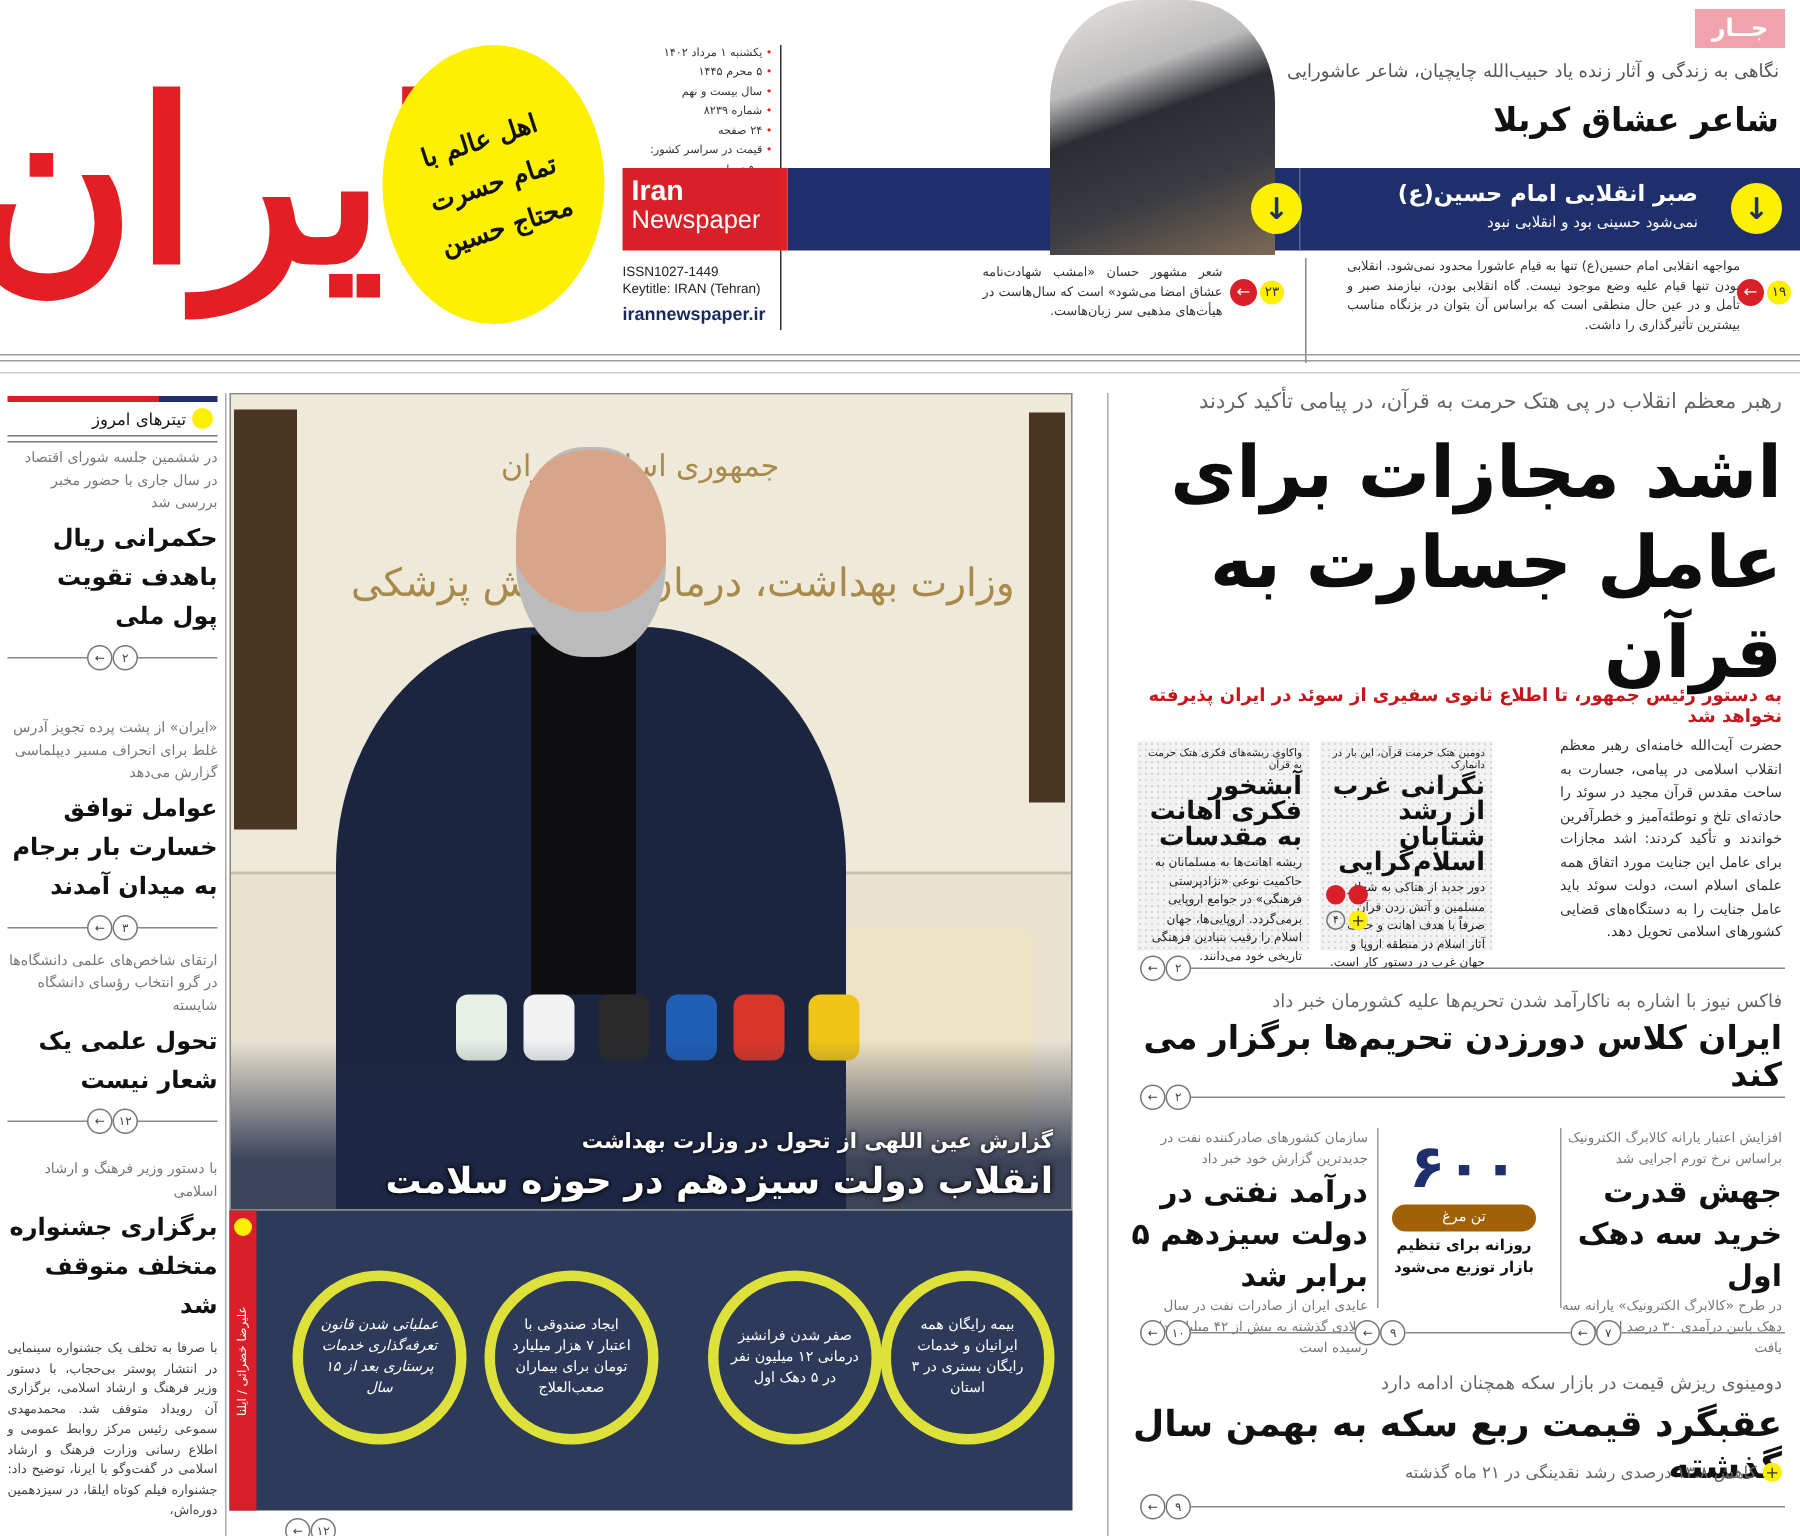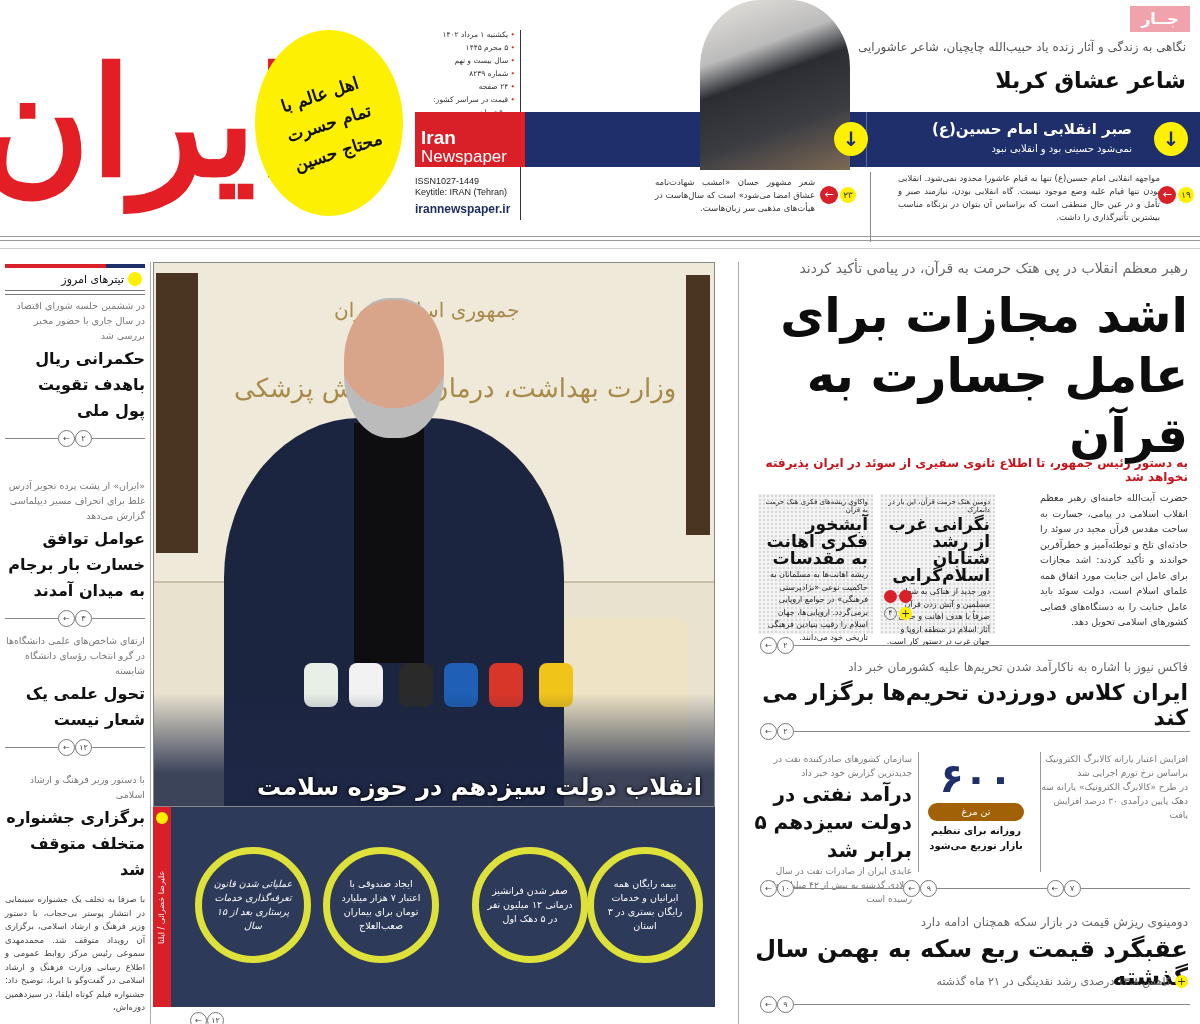--- a/index.html
+++ b/index.html
@@ -7,21 +7,21 @@
   body { position: relative; font-family: "DejaVu Sans", sans-serif; color: #111; direction: rtl; }
   .abs { position: absolute; }
 
   
   .logo { left: 8px; top: 22px; width: 290px; height: 200px; color: #e31e24; font-family: "DejaVu Serif", serif; font-size: 150px; font-weight: bold; line-height: 200px; text-align: center; letter-spacing: -6px; }
   .slogan-circle { left: 255px; top: 30px; width: 148px; height: 186px; border-radius: 50%; background: #fdf001; display: flex; align-items: center; justify-content: center; text-align: center; }
   .slogan-text { font-family: "DejaVu Serif", serif; font-size: 17px; font-weight: bold; line-height: 30px; color: #111; width: 110px; transform: rotate(-18deg); }
   .meta-list { left: 415px; top: 28px; width: 100px; font-size: 7.5px; line-height: 13px; color: #333; text-align: right; list-style: none; }
   .meta-list li::before { content: "• "; color: #e31e24; }
   .meta-vline { left: 520px; top: 30px; width: 1px; height: 190px; background: #333; }
-  .brand-box { left: 415px; top: 112px; width: 105px; height: 55px; background: #d91f27; color: #fff; font-family: "Liberation Sans", sans-serif; padding: 16px 6px; direction: ltr; text-align: left; }
+  .brand-box { left: 415px; top: 112px; width: 105px; height: 55px; background: #d91f27; color: #fff; font-family: "Liberation Sans", sans-serif; padding: 6px 6px; direction: ltr; text-align: left; }
   .brand-box .b1 { font-size: 19px; font-weight: bold; line-height: 19px; }
   .brand-box .b2 { font-size: 17px; line-height: 20px; }
   .issn { left: 415px; top: 176px; width: 110px; font-family: "Liberation Sans", sans-serif; font-size: 9px; line-height: 11px; color: #222; direction: ltr; text-align: left; }
   .website { left: 415px; top: 202px; width: 115px; font-family: "Liberation Sans", sans-serif; font-size: 12px; font-weight: bold; color: #1a2a5e; direction: ltr; text-align: left; }
 
   
   .ribbon { right: 10px; top: 6px; width: 60px; height: 26px; background: #f0a3ad; color: #fff; font-size: 16px; font-weight: bold; text-align: center; line-height: 26px; margin-left: 17px; }
   .poet-kicker { right: 14px; top: 40px; width: 480px; font-size: 12px; color: #555; text-align: right; }
   .poet-title { right: 14px; top: 68px; width: 400px; font-size: 22px; font-weight: bold; text-align: right; }
   .poet-photo { left: 700px; top: 0px; width: 150px; height: 170px; background: linear-gradient(160deg,#e8e4df 0%, #bbb 30%, #2b2d33 45%, #3a3c42 70%, #7e6a55 100%); border-radius: 40% 40% 0 0; }
@@ -216,20 +216,21 @@
   <div class="man-body"></div>
   <div class="man-shirt"></div>
   <div class="man-head"></div>
   <div class="mic" style="left:150px;background:#e8efe6;"></div>
   <div class="mic" style="left:195px;background:#f2f2f2;"></div>
   <div class="mic" style="left:245px;background:#2a2a2a;"></div>
   <div class="mic" style="left:290px;background:#1f5fb5;"></div>
   <div class="mic" style="left:335px;background:#d9362a;"></div>
   <div class="mic" style="left:385px;background:#f0c419;"></div>
   <div class="photo-shade"></div>
+  <div class="photo-kicker">گزارش عین اللهی از تحول در وزارت بهداشت</div>
   <div class="photo-title">انقلاب دولت سیزدهم در حوزه سلامت</div>
 </div>
 <div class="abs info-panel"></div>
 <div class="abs credit-strip">علیرضا خضرائی / ایلنا</div>
 <div class="abs credit-dot"></div>
 <div class="abs ring" style="left:587px;top:847px;">بیمه رایگان همه ایرانیان و خدمات رایگان بستری در ۳ استان</div>
 <div class="abs ring" style="left:472px;top:847px;">صفر شدن فرانشیز درمانی ۱۲ میلیون نفر در ۵ دهک اول</div>
 <div class="abs ring" style="left:323px;top:847px;">ایجاد صندوقی با اعتبار ۷ هزار میلیارد تومان برای بیماران صعب‌العلاج</div>
 <div class="abs ring" style="left:195px;top:847px;font-style:italic;">عملیاتی شدن قانون تعرفه‌گذاری خدمات پرستاری بعد از ۱۵ سال</div>
 <div class="abs page-ref photo-ref" style="width:40px;">
@@ -274,20 +275,21 @@
 <div class="abs story2-kicker">فاکس نیوز با اشاره به ناکارآمد شدن تحریم‌ها علیه کشورمان خبر داد</div>
 <div class="abs story2-title">ایران کلاس دورزدن تحریم‌ها برگزار می کند</div>
 <div class="abs page-ref" style="left:760px;top:723px;width:430px;">
   <span class="c">←</span>
     <span class="c">۲</span>
     <span class="ln"></span>
 </div>
 
 <div class="abs col3" style="right:12px;width:150px;">
   <div class="k">افزایش اعتبار یارانه کالابرگ الکترونیک براساس نرخ تورم اجرایی شد</div>
+  <div class="t">جهش قدرت خرید سه دهک اول</div>
   <div class="b">در طرح «کالابرگ الکترونیک» یارانه سه دهک پایین درآمدی ۳۰ درصد افزایش یافت</div>
 </div>
 <div class="abs vsep" style="left:1040px;"></div>
 <div class="abs" style="left:922px;top:755px;width:108px;">
   <div class="big600">۶۰۰</div>
   <div class="pill">تن مرغ</div>
   <div class="dist">روزانه برای تنظیم بازار توزیع می‌شود</div>
 </div>
 <div class="abs vsep" style="left:918px;"></div>
 <div class="abs col3" style="left:752px;width:160px;">

